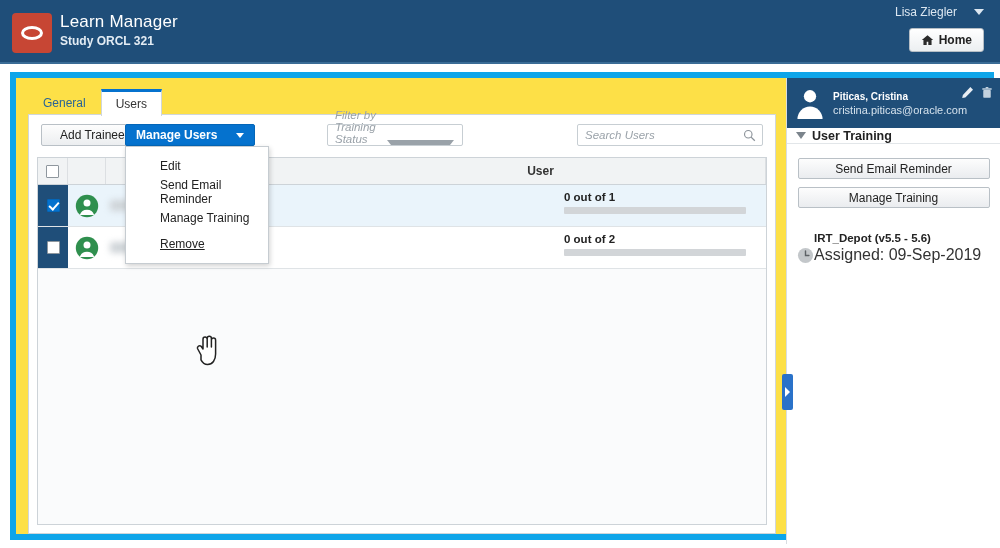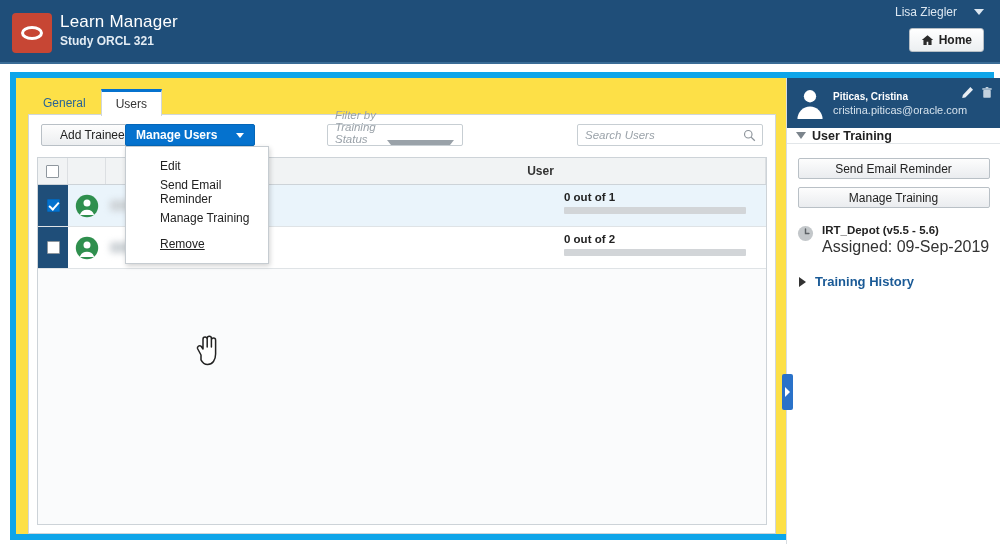--- a/index.html
+++ b/index.html
@@ -254,22 +254,22 @@
     border-top: 7px solid #7b848c;
   }
   .side-btn {
     display: block; margin: 8px auto 0; width: 192px; height: 21px;
     background: linear-gradient(#fdfdfd, #eaecef);
     border: 1px solid #b9c0c6; border-radius: 2px;
     font-size: 12px; color: #222; cursor: pointer;
   }
 
   .training-item {
-    margin: 16px 0 0 10px;
-    display: flex; gap: 8px; align-items: flex-start;
+    margin: 24px 0 0 10px;
+    display: flex; align-items: flex-end;
   }
   .clock-icon { display: block; margin-top: 1px; }
   .ti-title { font-size: 11.5px; font-weight: bold; color: #222; }
   .ti-sub { font-size: 16px; color: #333; margin-top: 2px; }
 
   .history-row {
     margin: 18px 0 0 12px;
     display: flex; align-items: center; gap: 9px; cursor: pointer;
   }
   .tri-right {
@@ -464,22 +464,18 @@
       <svg class="clock-icon" width="17" height="17" viewBox="0 0 18 18">
         <circle cx="9" cy="9" r="8" fill="#c3c7ca"></circle>
         <path d="M9 4.3 V9 h3.6" stroke="#5d6266" stroke-width="1.5" fill="none" stroke-linecap="round"></path>
       </svg>
       <div>
         <div class="ti-title">IRT_Depot (v5.5 - 5.6)</div>
         <div class="ti-sub">Assigned: 09-Sep-2019</div>
       </div>
     </div>
 
-    <div class="history-row">
-      <span class="tri-right"></span>
-      <span class="history-label">Training History</span>
-    </div>
   </div>
 
   <div class="collapse-handle">
     <span class="arrow"></span>
   </div>
 </div>
 
 </body></html>

